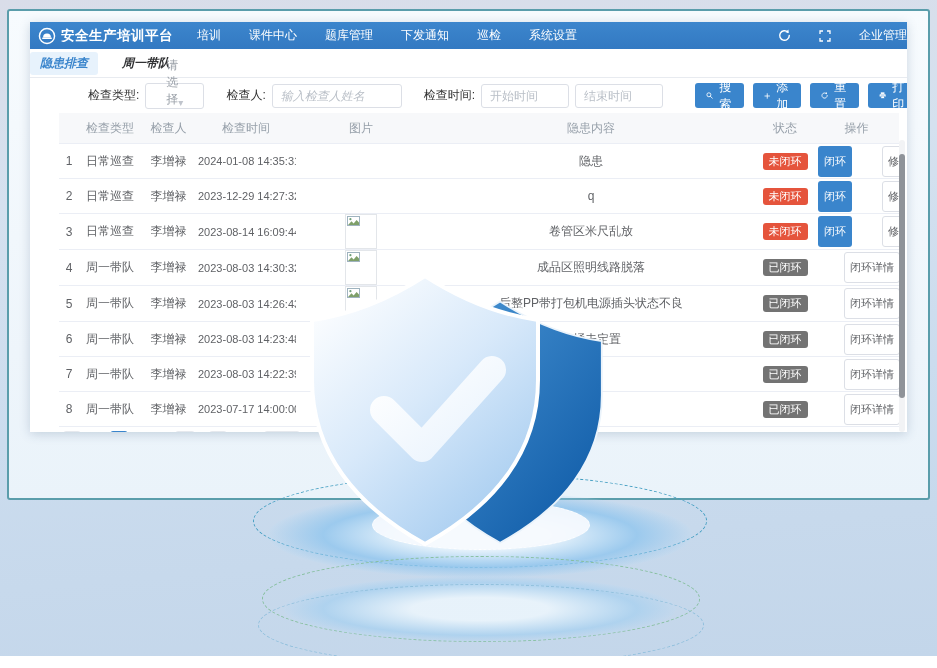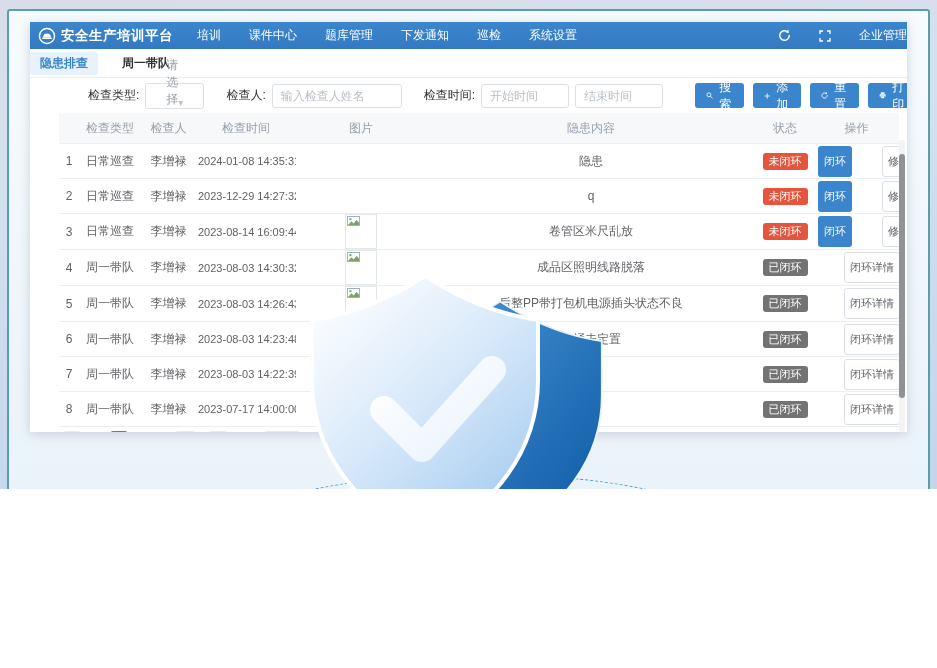--- a/index.html
+++ b/index.html
@@ -1,49 +1,49 @@
 <!DOCTYPE html>
 <html><head>
 <meta charset="utf-8">
 <style>
   html,body{margin:0;padding:0;}
   body{font-family:"Liberation Sans","DejaVu Sans",sans-serif;}
-  .page{position:relative;width:937px;height:489px;overflow:hidden;
+  .page{position:relative;width:937px;height:656px;overflow:hidden;
         background:linear-gradient(175deg,#d9dde9 0%,#d5e1ef 28%,#cbdcee 60%,#c3d6ea 100%);}
   
   .panel{position:absolute;left:7px;top:9px;width:919px;height:487px;
          border:2px solid #5a9dab;border-radius:3px;
          background:linear-gradient(180deg,#f7fbfe 0%,#eef5fb 70%,#eaf3fa 100%);z-index:1;}
   
   .app{position:absolute;left:21px;top:11px;width:877px;height:410px;background:#fff;
        box-shadow:0 2px 10px rgba(50,80,120,.22);overflow:hidden;}
   
   .navbar{height:27px;background:linear-gradient(180deg,#3c86cd,#3379c2);display:flex;align-items:center;color:#fff;}
   .brand{display:flex;align-items:center;gap:5px;padding:0 10px 0 8px;cursor:pointer;}
   .brand-text{font-size:13.5px;font-weight:bold;letter-spacing:.5px;white-space:nowrap;}
   .nav-items{display:flex;align-items:center;height:100%;}
   .nav-item{font-size:12px;padding:0 14px;height:100%;display:flex;align-items:center;cursor:pointer;white-space:nowrap;}
   .nav-right{margin-left:auto;display:flex;align-items:center;gap:28px;padding-right:0;}
   .nav-icon{display:flex;align-items:center;cursor:pointer;}
   .nav-user{font-size:12px;white-space:nowrap;cursor:pointer;}
   
-  .tabbar{height:28px;display:flex;align-items:center;gap:14px;border-bottom:1px solid #e8ebf0;background:#fff;}
+  .tabbar{height:28px;display:flex;align-items:center;gap:14px;border-bottom:1px solid #e8ebf0;background:#fff;font-style:italic;}
   .tab{font-size:12px;color:#303133;font-weight:bold;padding:3px 10px;border-radius:3px;cursor:pointer;white-space:nowrap;}
   .tab.active{color:#3a85cc;background:#e7f2fc;}
   
   .filterbar{height:35px;display:flex;align-items:center;padding-left:58px;background:#fff;font-size:12px;color:#333;}
   .flabel{white-space:nowrap;margin-right:6px;}
   .gap{margin-left:22px;}
   .select{width:116px;height:24px;border:1px solid #dcdfe6;border-radius:3px;display:flex;align-items:flex-end;
           justify-content:space-between;padding:0 20px;color:#9aa0a8;cursor:pointer;background:#fff;}
   .caret{color:#c0c4cc;font-size:10px;}
   .finput{height:22px;border:1px solid #dcdfe6;border-radius:3px;padding:0 8px;font-size:12px;color:#333;
           font-family:"Liberation Sans","DejaVu Sans",sans-serif;}
   .finput::placeholder{color:#b9bfc7;}
-  .w128{width:112px;} .w86{width:70px;margin-right:6px;}
+  .w128{width:112px;font-style:italic;} .w86{width:70px;margin-right:6px;}
   .btn{height:25px;border:none;border-radius:3px;background:#3a85cc;color:#fff;font-size:12px;display:flex;
        align-items:center;gap:4px;padding:0 11px;margin-left:9px;cursor:pointer;
        font-family:"Liberation Sans","DejaVu Sans",sans-serif;}
   .btn:first-of-type{margin-left:26px;}
   
   .table-area{margin-left:29px;width:840px;}
   table{border-collapse:collapse;width:840px;table-layout:fixed;font-size:12px;color:#606266;}
   thead th{height:28px;background:#f7f8fa;color:#97a0aa;font-weight:normal;font-size:12px;
            border-bottom:1px solid #ebeef5;text-align:center;}
   tbody td{height:34px;border-bottom:1px solid #ebeef5;text-align:center;padding:0 2px;overflow:hidden;white-space:nowrap;}

